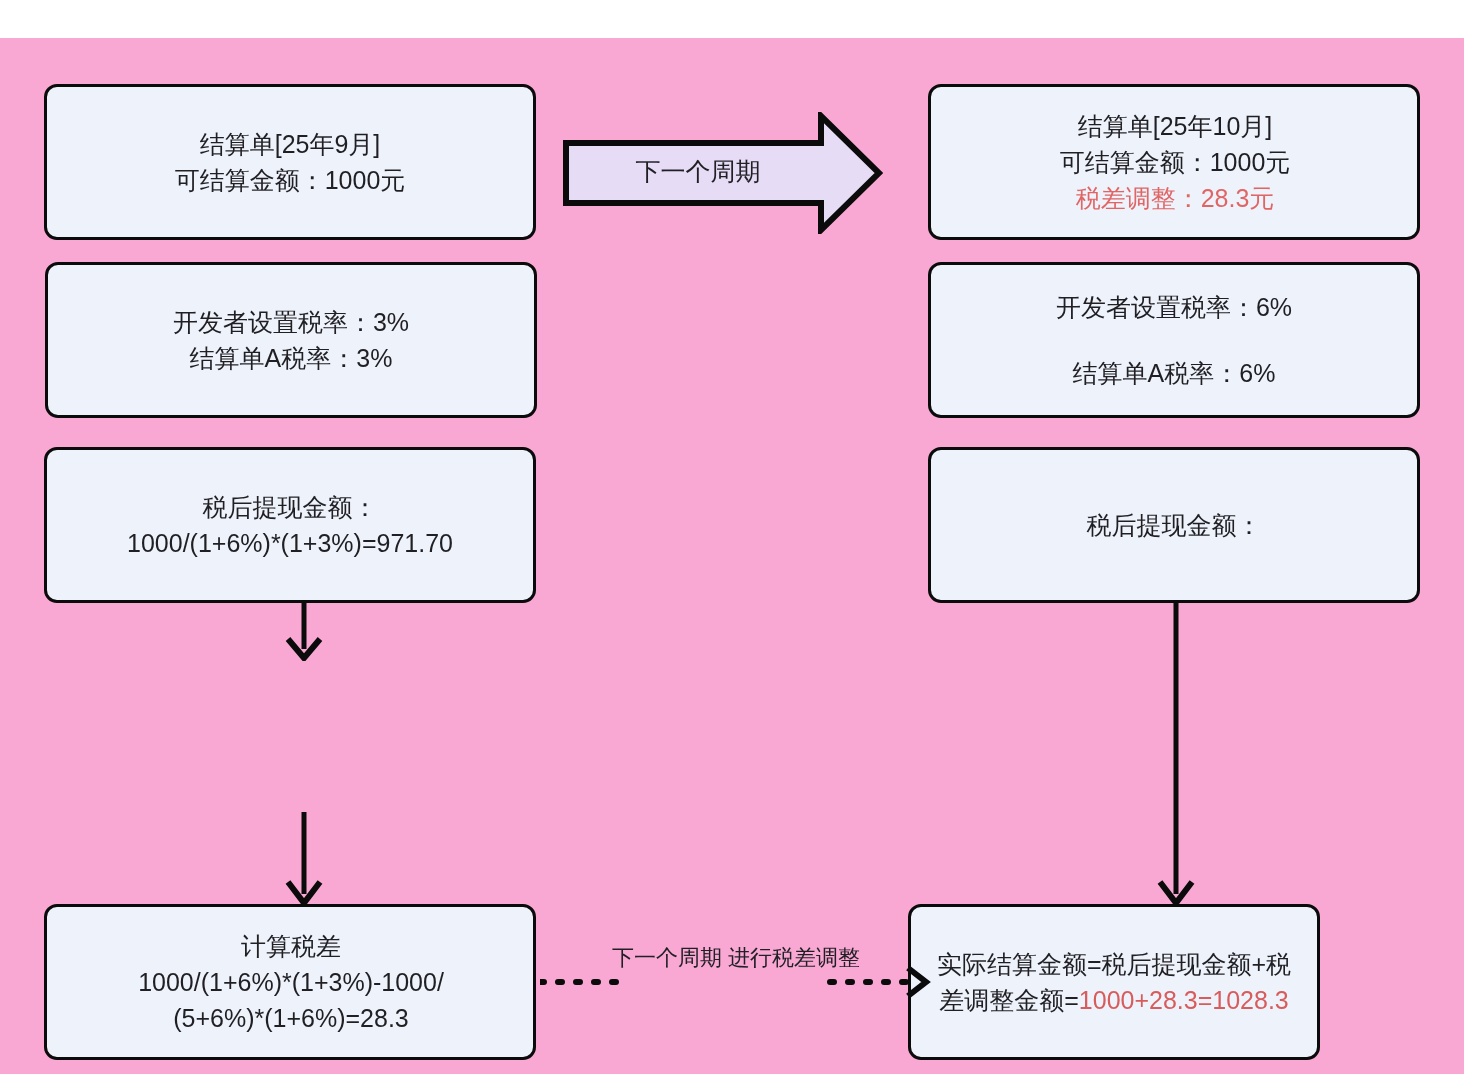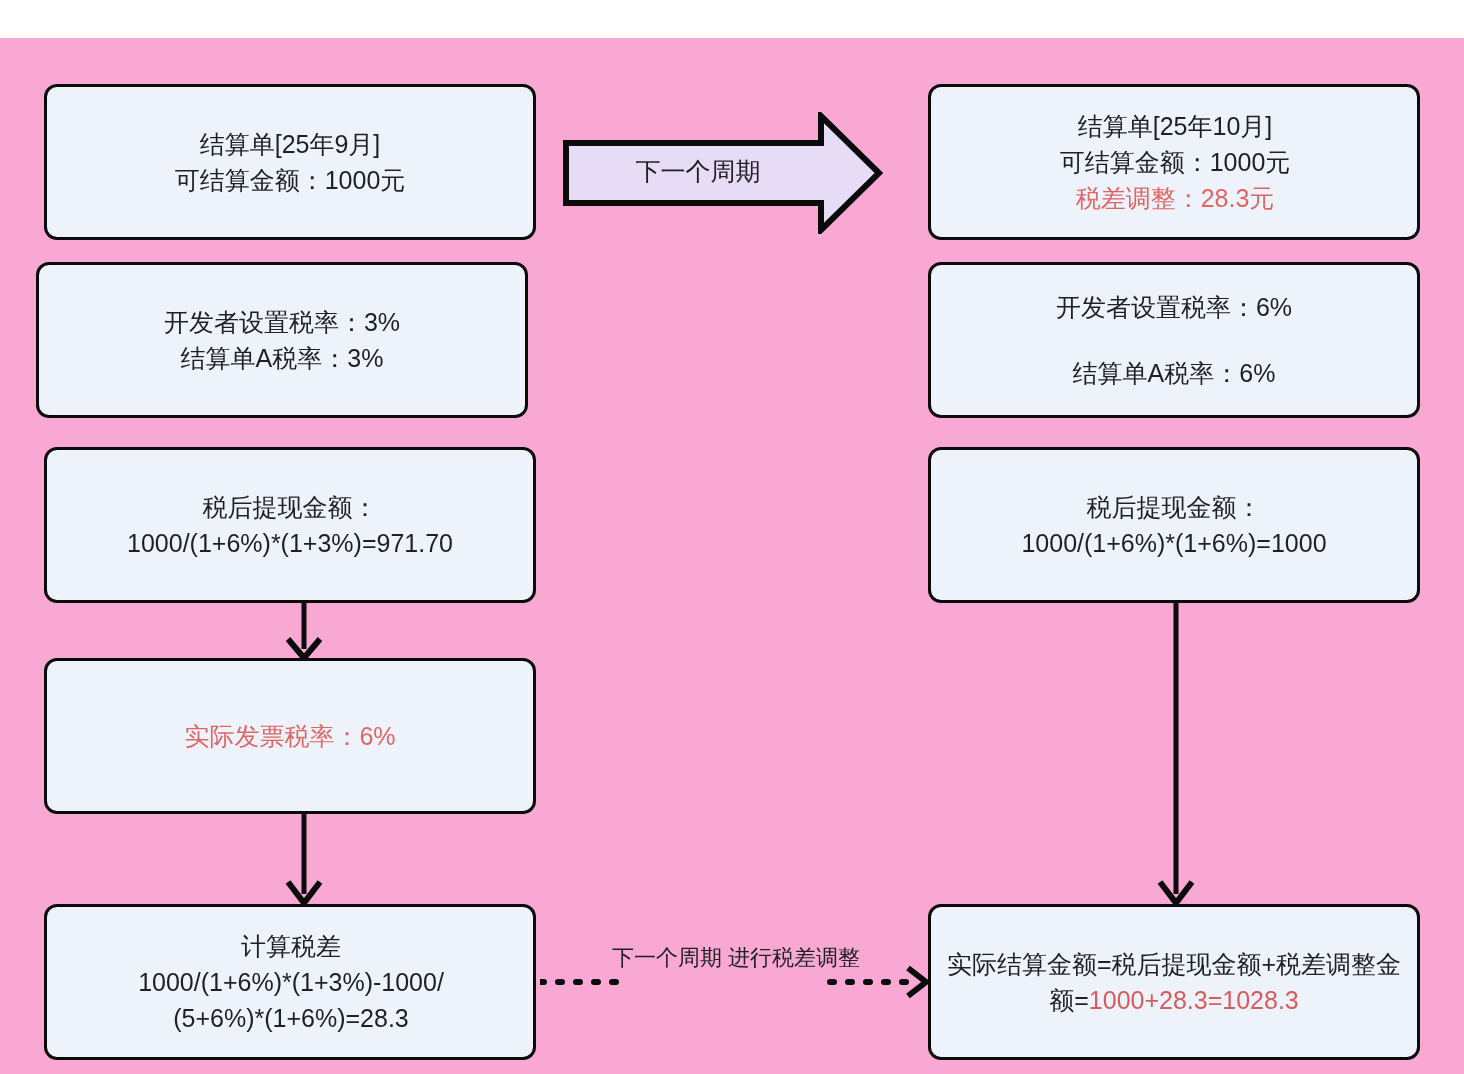--- a/index.html
+++ b/index.html
@@ -39,29 +39,29 @@
     white-space: nowrap;
   }
   .node .line.wrap {
     white-space: normal;
   }
   .red { color: #e06666; }
   .redtxt { color: #d85c5c; }
 
   
   #n-left-1  { left: 44px;  top: 46px;   width: 492px; height: 156px; }
-  #n-left-2  { left: 36px;  top: 224px;  width: 492px; height: 156px; }
+  #n-left-2  { left: 45px;  top: 224px;  width: 492px; height: 156px; }
   #n-left-3  { left: 44px;  top: 409px;  width: 492px; height: 156px; }
   #n-left-4  { left: 44px;  top: 620px;  width: 492px; height: 156px; }
   #n-left-5  { left: 44px;  top: 866px;  width: 492px; height: 156px; padding-left: 16px; }
 
   #n-right-1 { left: 928px; top: 46px;   width: 492px; height: 156px; padding-left: 16px; }
   #n-right-2 { left: 928px; top: 224px;  width: 492px; height: 156px; gap: 29px; }
   #n-right-3 { left: 928px; top: 409px;  width: 492px; height: 156px; }
-  #n-right-4 { left: 928px; top: 866px;  width: 492px; height: 156px; text-align: center; }
+  #n-right-4 { left: 908px; top: 866px;  width: 412px; height: 156px; text-align: center; }
 
   
   #block-arrow {
     position: absolute;
     left: 563px;
     top: 74px;
     width: 320px;
     height: 122px;
   }
   #block-arrow svg { display: block; }
@@ -112,44 +112,40 @@
   <div class="node" id="n-left-2">
     <span class="line">开发者设置税率：3%</span>
     <span class="line">结算单A税率：3%</span>
   </div>
 
   <div class="node" id="n-left-3">
     <span class="line">税后提现金额：</span>
     <span class="line">1000/(1+6%)*(1+3%)=971.70</span>
   </div>
 
-  <div class="node" id="n-left-4">
-    <span class="line red">实际发票税率：6%</span>
-  </div>
 
   <div class="node" id="n-left-5">
     <span class="line">计算税差</span>
     <span class="line">1000/(1+6%)*(1+3%)-1000/</span>
     <span class="line">(5+6%)*(1+6%)=28.3</span>
   </div>
 
   <div class="node" id="n-right-1">
     <span class="line">结算单[25年10月]</span>
     <span class="line">可结算金额：1000元</span>
     <span class="line red">税差调整：28.3元</span>
   </div>
 
   <div class="node" id="n-right-2">
     <span class="line">开发者设置税率：6%</span>
     <span class="line">结算单A税率：6%</span>
   </div>
 
   <div class="node" id="n-right-3">
     <span class="line">税后提现金额：</span>
-    <span class="line">1000/(1+6%)*(1+6%)=1000</span>
   </div>
 
   <div class="node" id="n-right-4">
     <span class="line wrap"><span>实际结算金额=税后提现金额+税差调整金额=</span><span class="redtxt">1000+28.3=1028.3</span></span>
   </div>
 
   <div id="block-arrow">
     <svg width="320" height="122" viewBox="0 0 320 122" xmlns="http://www.w3.org/2000/svg">
       <path d="M3,31 L258,31 L258,4 L316,61 L258,118 L258,91 L3,91 Z" fill="#e6dcf5" stroke="#0b0b0b" stroke-width="6" stroke-linejoin="miter"></path>
     </svg>

